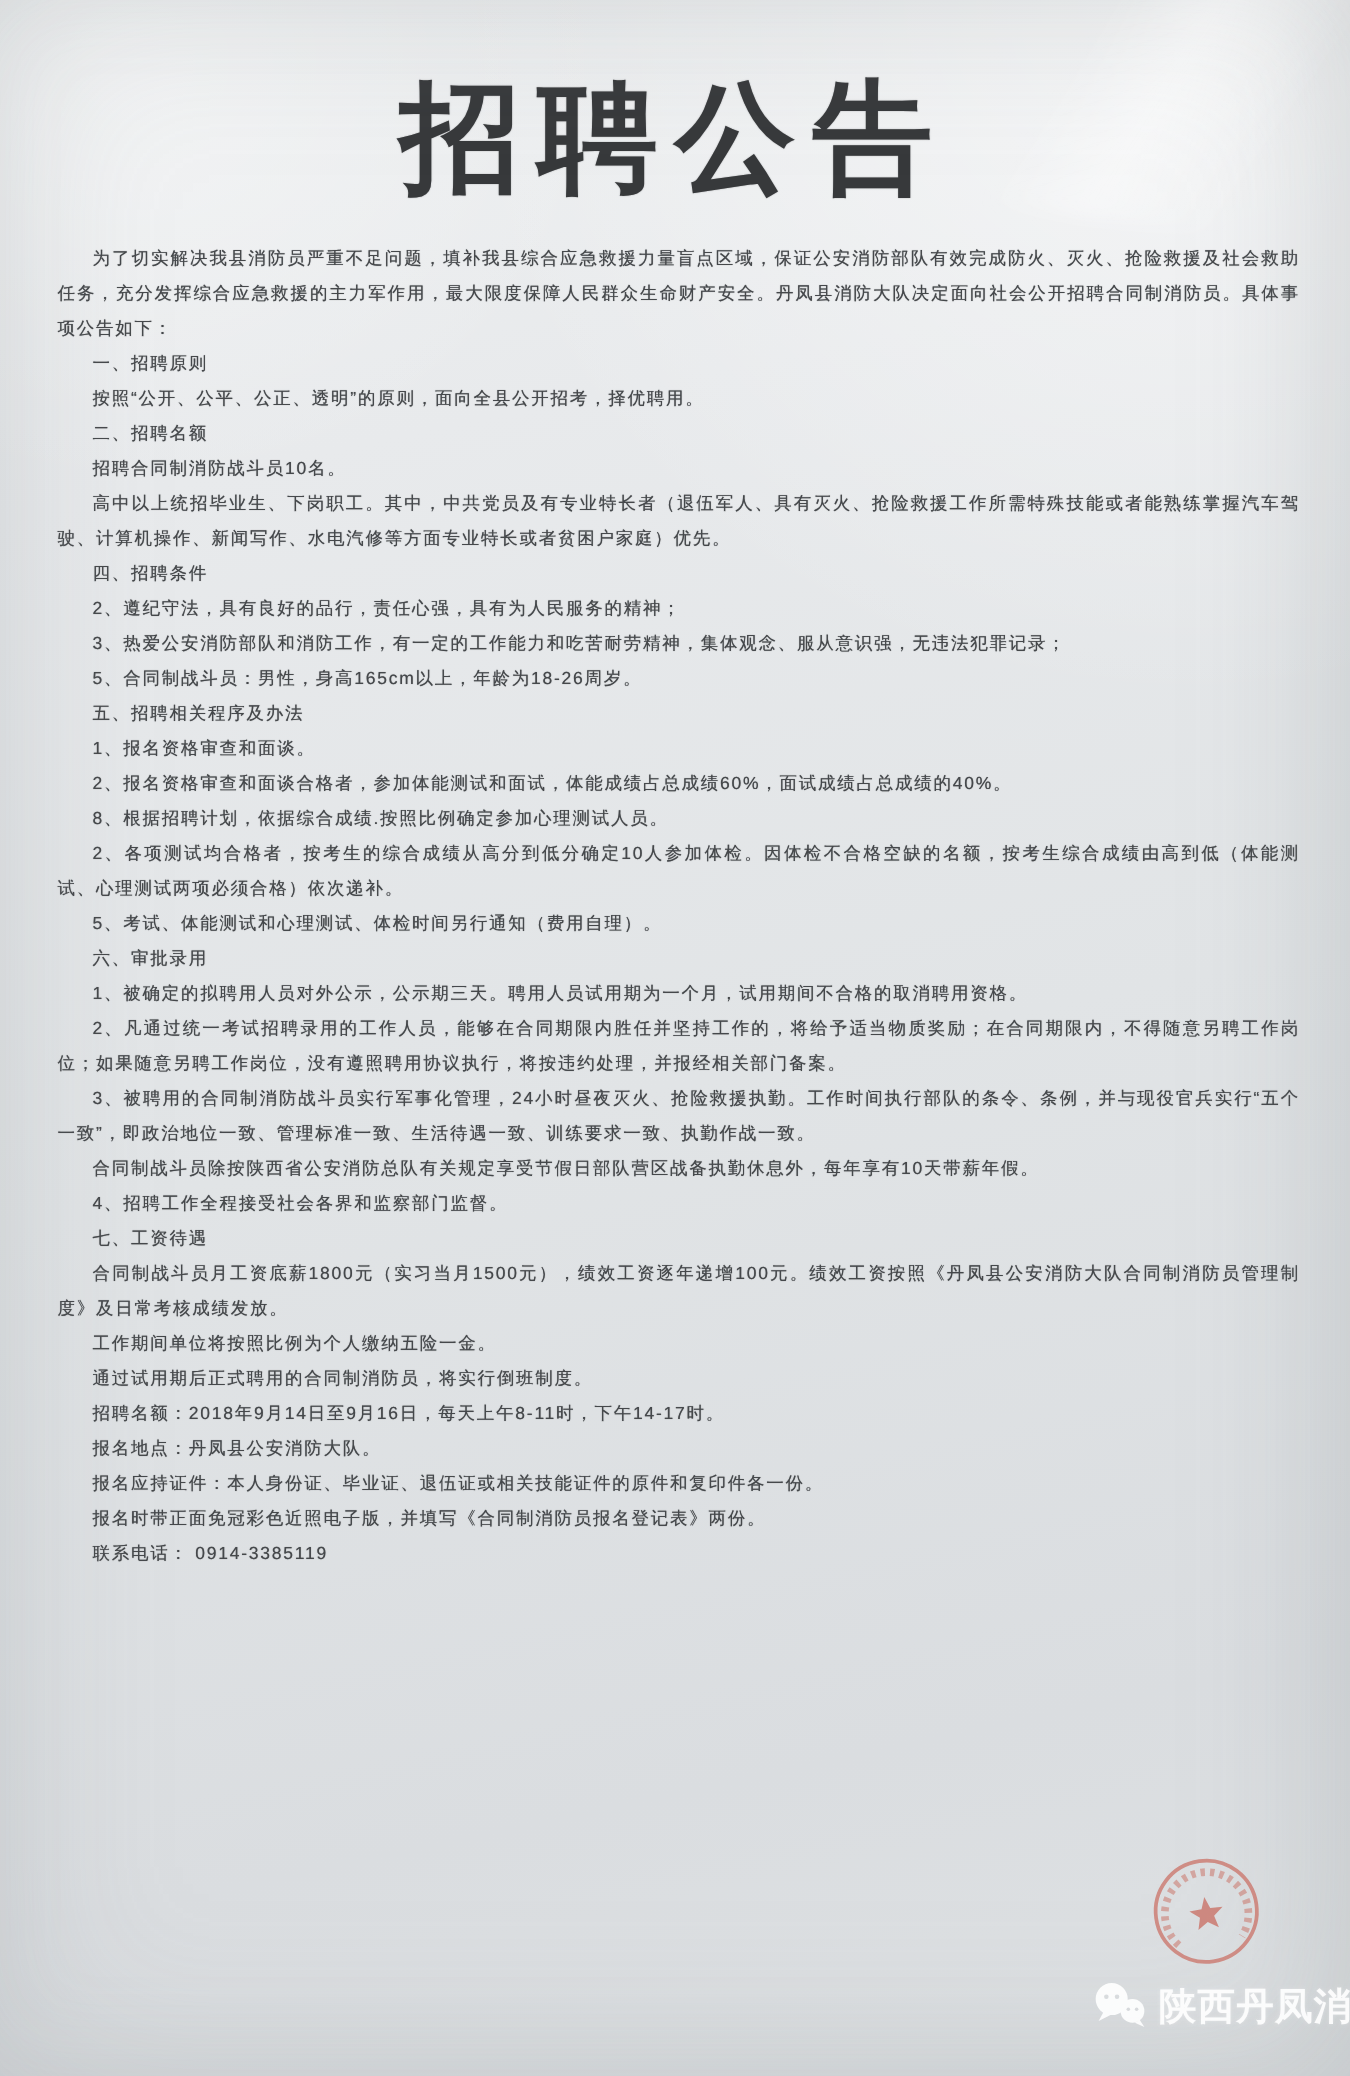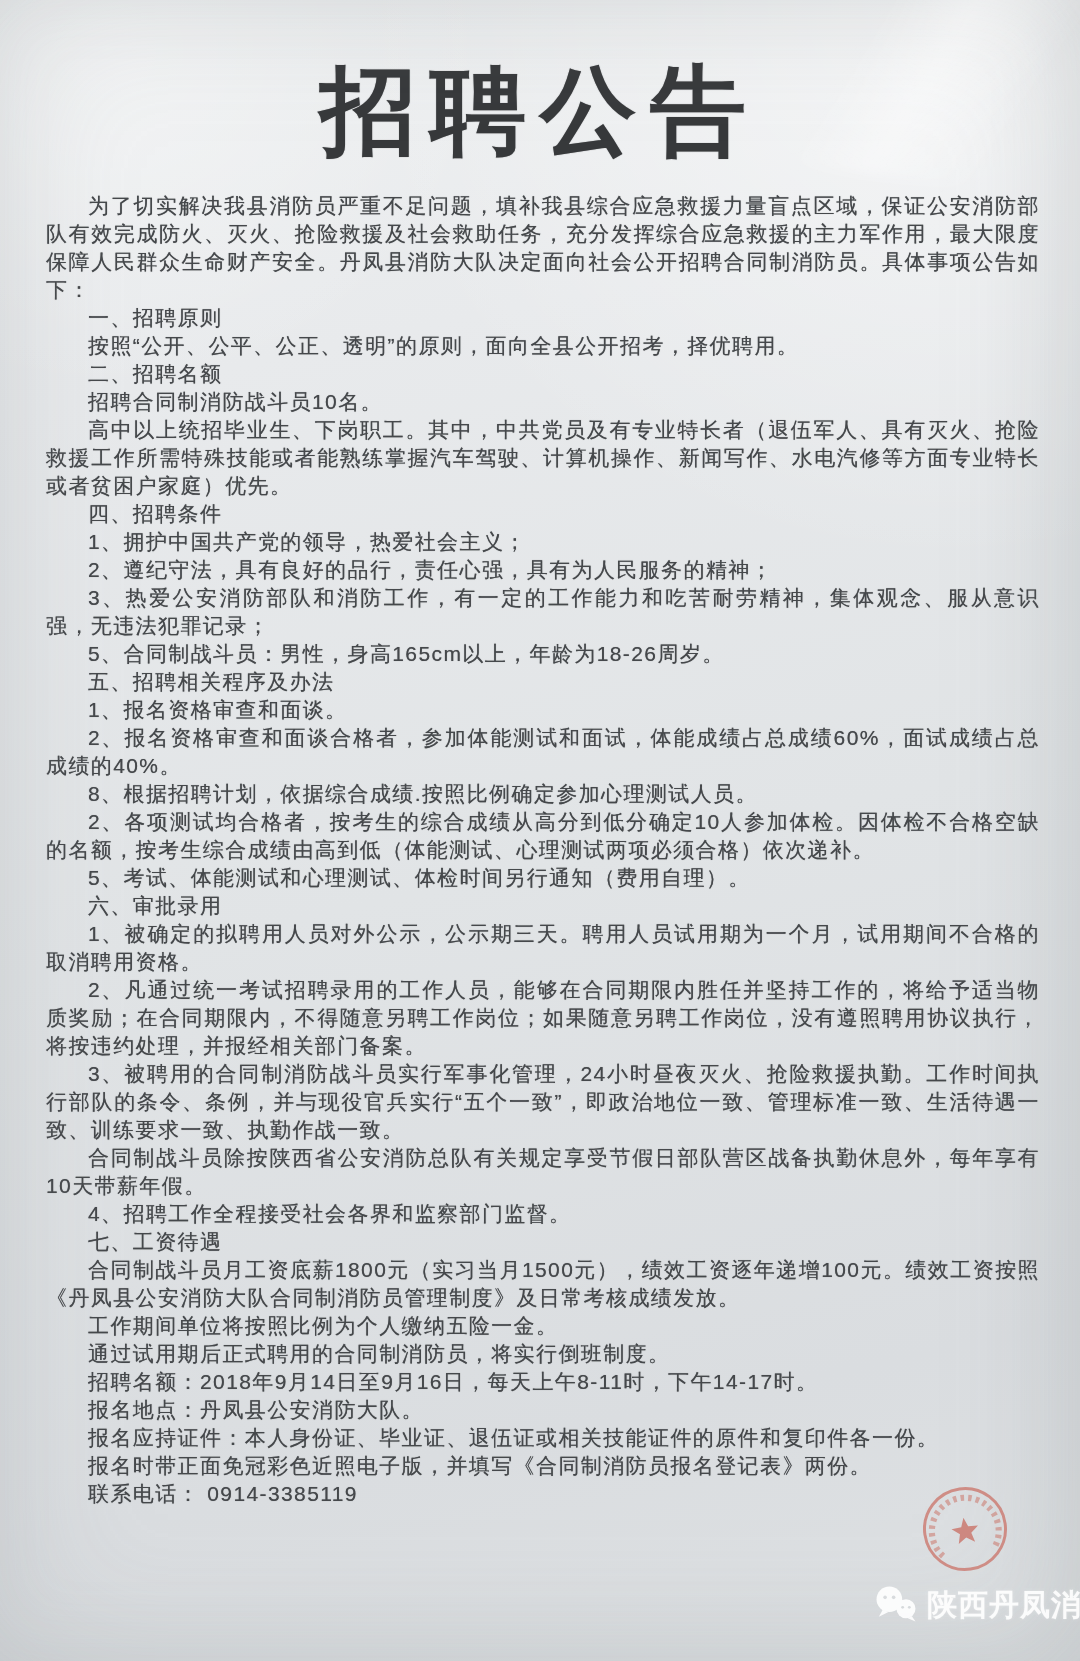--- a/index.html
+++ b/index.html
@@ -32,21 +32,21 @@
     text-align: center;
     font-size: 96px;
     line-height: 1.15;
     font-weight: 900;
     letter-spacing: 14px;
     color: #37393b;
     text-shadow: 0 0 1px rgba(55,57,59,0.55);
   }
   .doc-body {
     margin: 26px 40px 0 46px;
-    font-size: 21px;
+    font-size: 14px;
     line-height: 28px;
     letter-spacing: 1.4px;
     color: #45484b;
     text-align: justify;
     text-shadow: 0 0 0.7px rgba(69,72,75,0.75);
   }
   .para { margin: 0; text-indent: 2em; }
   .seal {
     position: absolute;
     left: 921px; top: 1485px;
@@ -79,21 +79,20 @@
 <h1 class="title">招聘公告</h1>
 
 <div class="doc-body">
     <p class="para">为了切实解决我县消防员严重不足问题，填补我县综合应急救援力量盲点区域，保证公安消防部队有效完成防火、灭火、抢险救援及社会救助任务，充分发挥综合应急救援的主力军作用，最大限度保障人民群众生命财产安全。丹凤县消防大队决定面向社会公开招聘合同制消防员。具体事项公告如下：</p>
     <p class="para">一、招聘原则</p>
     <p class="para">按照“公开、公平、公正、透明”的原则，面向全县公开招考，择优聘用。</p>
     <p class="para">二、招聘名额</p>
     <p class="para">招聘合同制消防战斗员10名。</p>
     <p class="para">高中以上统招毕业生、下岗职工。其中，中共党员及有专业特长者（退伍军人、具有灭火、抢险救援工作所需特殊技能或者能熟练掌握汽车驾驶、计算机操作、新闻写作、水电汽修等方面专业特长或者贫困户家庭）优先。</p>
     <p class="para">四、招聘条件</p>
-    <p class="para">1、拥护中国共产党的领导，热爱社会主义；</p>
     <p class="para">2、遵纪守法，具有良好的品行，责任心强，具有为人民服务的精神；</p>
     <p class="para">3、热爱公安消防部队和消防工作，有一定的工作能力和吃苦耐劳精神，集体观念、服从意识强，无违法犯罪记录；</p>
     <p class="para">5、合同制战斗员：男性，身高165cm以上，年龄为18-26周岁。</p>
     <p class="para">五、招聘相关程序及办法</p>
     <p class="para">1、报名资格审查和面谈。</p>
     <p class="para">2、报名资格审查和面谈合格者，参加体能测试和面试，体能成绩占总成绩60%，面试成绩占总成绩的40%。</p>
     <p class="para">8、根据招聘计划，依据综合成绩.按照比例确定参加心理测试人员。</p>
     <p class="para">2、各项测试均合格者，按考生的综合成绩从高分到低分确定10人参加体检。因体检不合格空缺的名额，按考生综合成绩由高到低（体能测试、心理测试两项必须合格）依次递补。</p>
     <p class="para">5、考试、体能测试和心理测试、体检时间另行通知（费用自理）。</p>
     <p class="para">六、审批录用</p>

